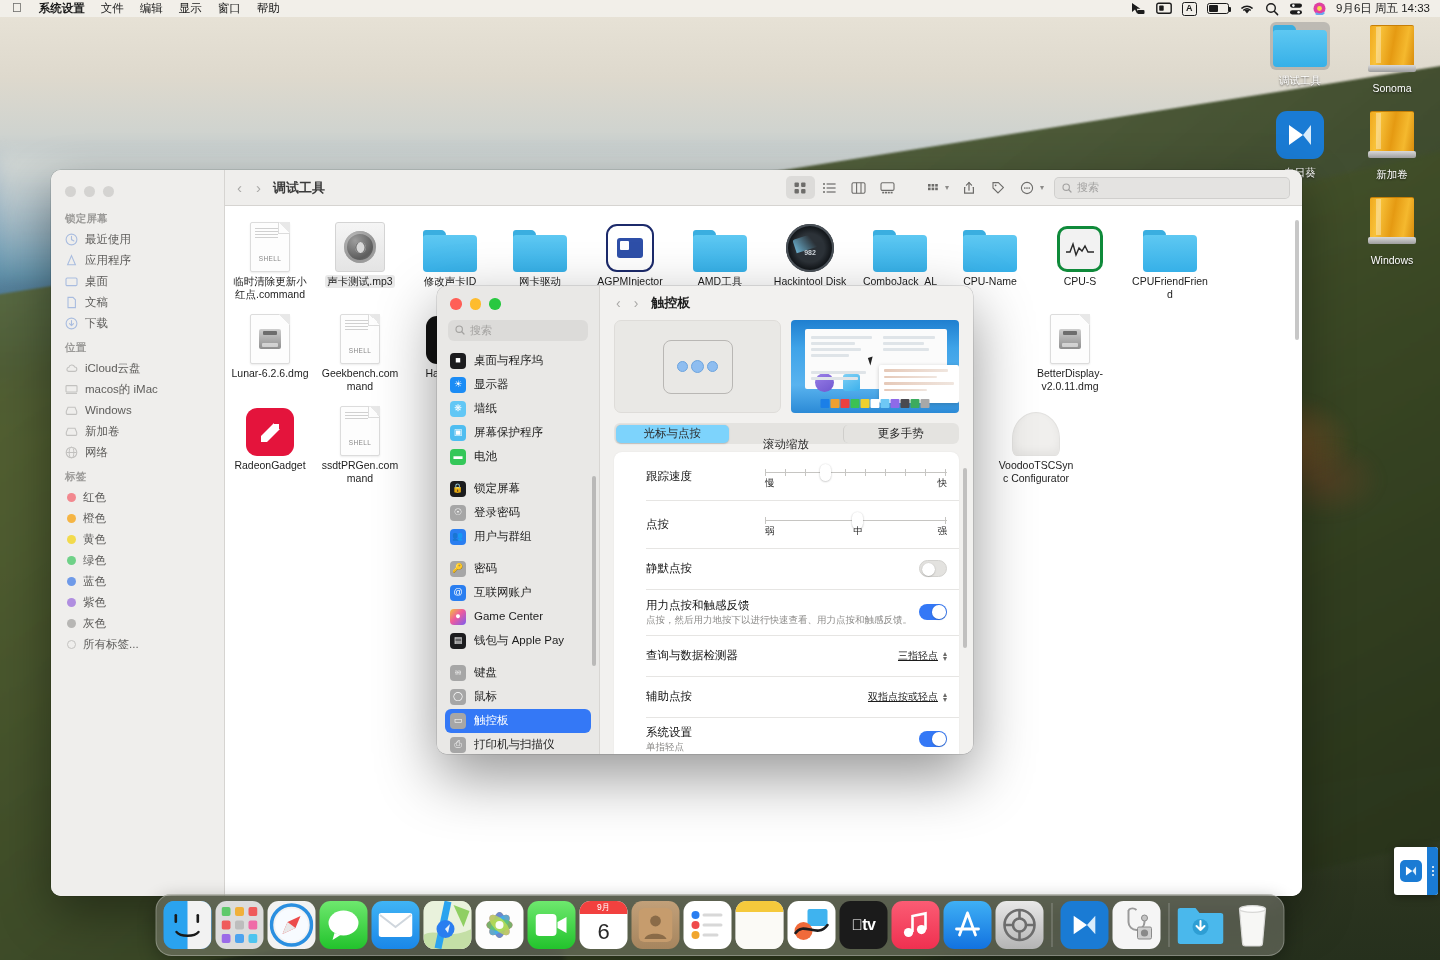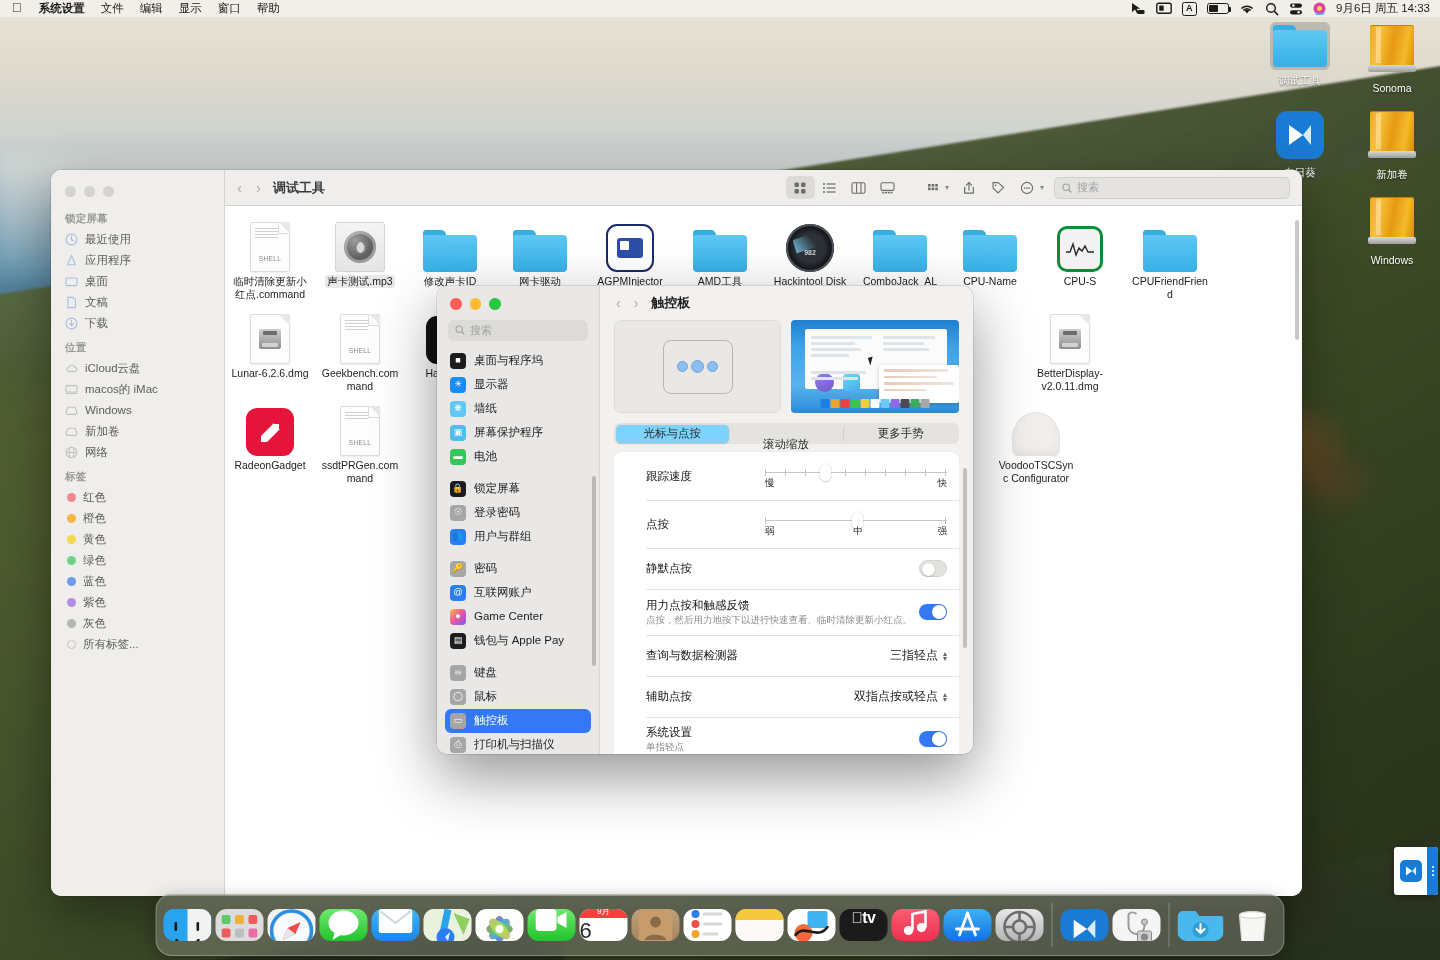--- a/index.html
+++ b/index.html
@@ -281,21 +281,21 @@
   .seg div.on { background:#7dd3fc; box-shadow:0 0.5px 1.5px rgba(0,0,0,.18); }
   .seg div + div { border-left: 0.5px solid #cfcecb; }
   .seg div.on + div { border-left: none; margin-top: 20px; }
 
   .card { background:#fff; border-radius:8px; overflow:hidden; box-shadow: 0 0.5px 1.5px rgba(0,0,0,0.07); padding-left: 20px; }
   .crow { display:flex; align-items:center; padding: 0 12px; min-height: 41px; position:relative; }
   .crow + .crow::before { content:''; position:absolute; left:12px; right:0; top:0; height:0.5px; background:#e6e5e3;}
   .crow .lab { font-size:11.5px; color:#111; }
   .crow .sub { font-size:9.5px; color:#8c8b89; margin-top:1px;}
   .crow .right { margin-left:auto; display:flex; align-items:center; gap:5px;}
-  .crow .val { font-size:12px; color:#1d1d1d;}
+  .crow .val { font-size:10px; color:#1d1d1d;text-decoration:underline;}
   .stepper { display:flex; flex-direction:column; line-height:5px; font-size:8px; color:#6b6a68;}
 
   .slider-wrap { margin-left:auto; width: 182px; position:relative; padding-top:3px; }
   .sl-track { height:1.2px; background:#c6c5c2; position:relative; margin: 7px 0 4px 0;}
   .sl-track .tick { position:absolute; top:-3px; width:1px; height:7px; background:#c6c5c2;}
   .sl-knob { position:absolute; top:0px; width:11px; height:17px; background:#fff; border-radius:6px; box-shadow: 0 0.5px 2px rgba(0,0,0,.3);}
   .sl-labels { display:flex; justify-content:space-between; font-size:9.5px; color:#1d1d1d;}
   .sl-labels.three span:nth-child(2){ position:relative; left:2px;}
 
   .toggle { width:28px; height:16.5px; border-radius:9px; position:relative; flex:none;}
@@ -309,21 +309,21 @@
   
   .dock {
     position:absolute; left:50%; transform:translateX(-50%); bottom: 4px;
     height: 62px; border-radius: 16px; z-index: 300;
     background: rgba(150,150,140,0.42);
     border: 0.5px solid rgba(255,255,255,0.28);
     box-shadow: 0 5px 18px rgba(0,0,0,0.3);
     display:flex; align-items:center; padding: 0 7px; gap: 4px;
     backdrop-filter: blur(12px);
   }
-  .dk { width: 48px; height: 32px; border-radius: 11px; position:relative; display:flex; align-items:flex-start; justify-content:center; overflow:hidden;}
+  .dk { width: 48px; height: 48px; border-radius: 11px; position:relative; display:flex; align-items:center; justify-content:center; overflow:hidden;}
   .dock-sep { width: 0.5px; height: 44px; background: rgba(255,255,255,0.3); margin: 0 4px; }
 
   
   .g { display:flex; align-items:center; justify-content:center; width:100%; height:100%; }
 
   
   .widget {
     position:absolute; right: 2px; bottom: 65px; width: 44px; height: 48px;
     background:#fff; border-radius:3px; display:flex; overflow:hidden; z-index:200;
     box-shadow: 0 2px 8px rgba(0,0,0,.35);
@@ -1109,21 +1109,21 @@
             <div class="right">
               <span class="toggle off">
                   <i></i>
                 </span>
             </div>
           </div>
 
           <div class="crow" style="min-height:46px; padding-top:6px; padding-bottom:6px;">
             <div>
               <div class="lab">用力点按和触感反馈</div>
-              <div class="sub">点按，然后用力地按下以进行快速查看、临时清除更新小红点。</div>
+              <div class="sub">点按，然后用力地按下以进行快速查看、用力点按和触感反馈。</div>
             </div>
             <div class="right">
               <span class="toggle on">
                   <i></i>
                 </span>
             </div>
           </div>
 
           <div class="crow">
             <div class="lab">查询与数据检测器</div>

